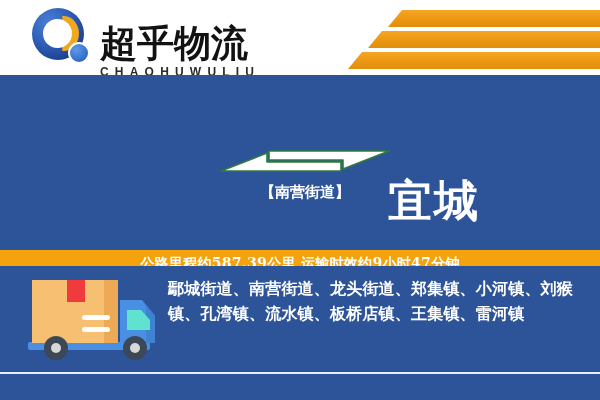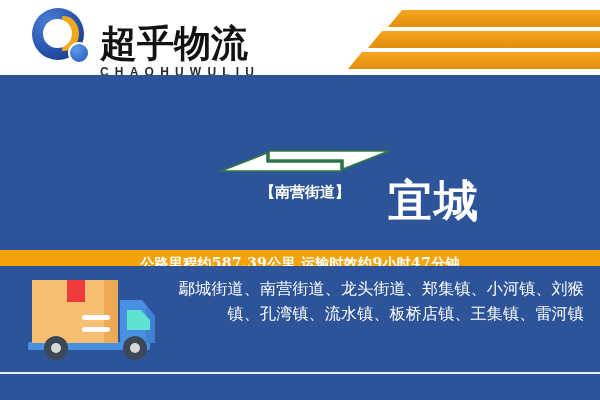--- a/index.html
+++ b/index.html
@@ -170,25 +170,24 @@
     left: 0; top: 266px;
     width: 600px; height: 134px;
     background: #2d5499;
   }
   .areas-text {
     position: absolute;
     left: 168px; top: 10px;
     width: 416px;
     font-family: "DejaVu Serif", "Liberation Serif", serif;
     font-size: 16px;
-    font-weight: normal;
+    font-weight: bold;
     color: #ffffff;
     line-height: 25px;
     letter-spacing: 0.2px;
-    text-align: right;
   }
   .truck {
     position: absolute;
     left: 22px; top: 6px;
     width: 140px; height: 95px;
   }
   .hr-line {
     position: absolute;
     left: 0; top: 106px;
     width: 600px; height: 2px;

